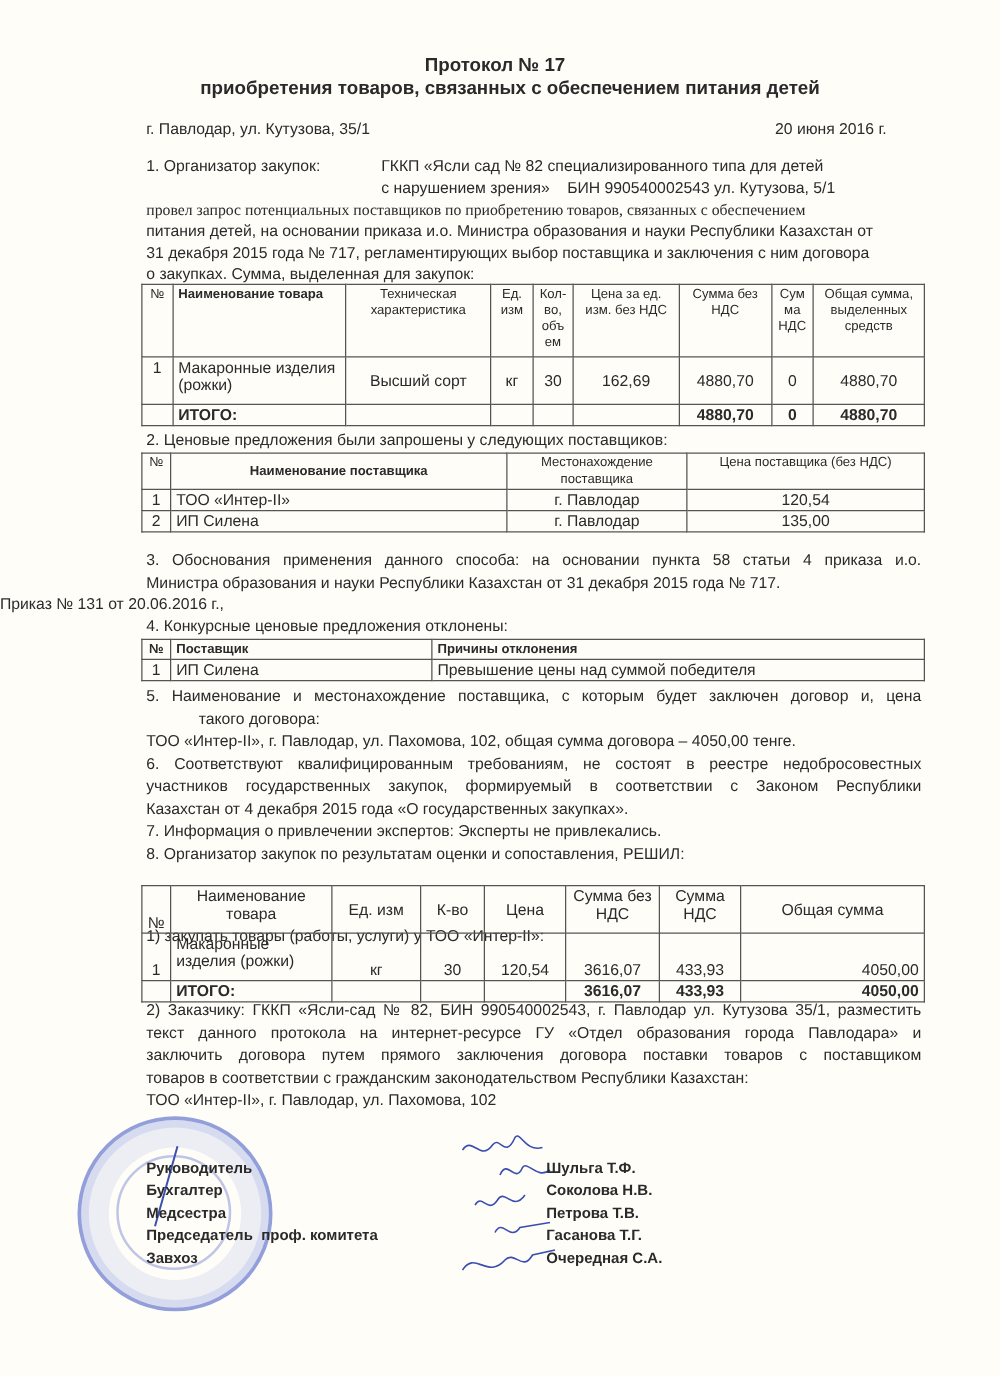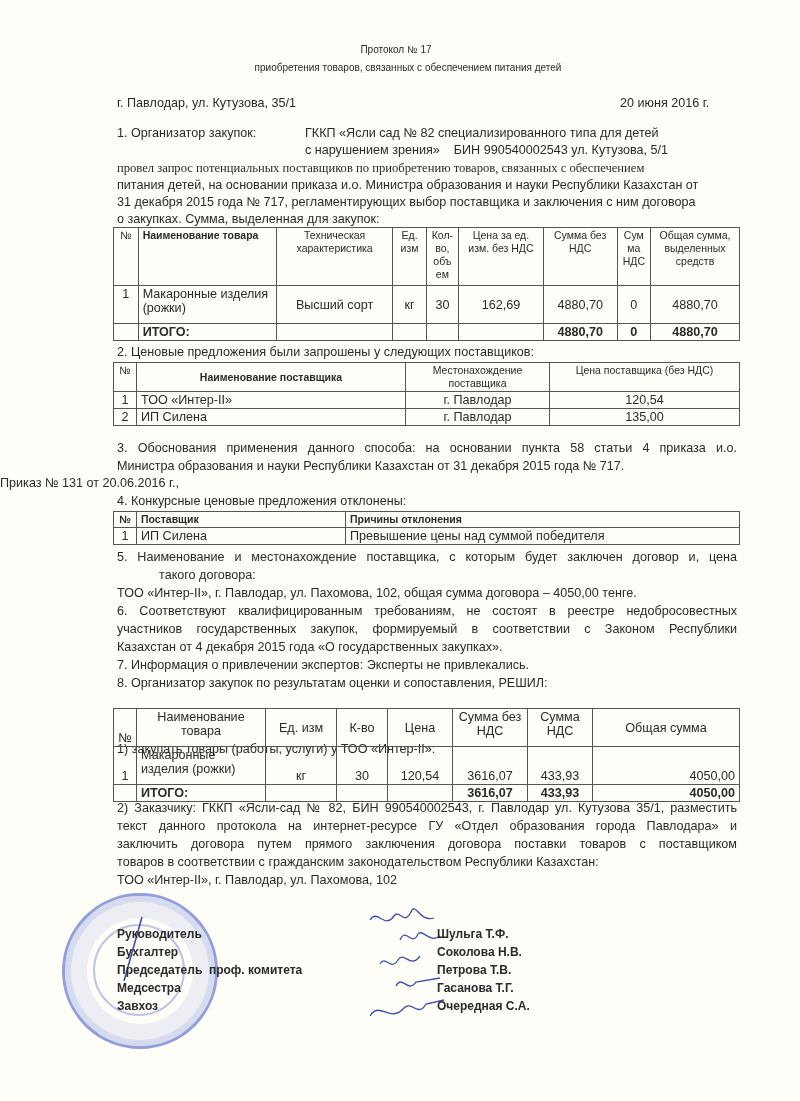--- a/index.html
+++ b/index.html
@@ -6,21 +6,21 @@
   body {
     width: 800px; height: 1101px;
     background: #fffdf8;
     position: relative;
     overflow: hidden;
     font-family: "Liberation Sans", "DejaVu Sans", sans-serif;
     color: #2a2a2a;
     font-size: 12.6px;
   }
   .abs { position: absolute; }
-  .title { left: 0; width: 792px; text-align: center; font-weight: normal; font-size: 10px; }
+  .title { left: 0; width: 792px; text-align: center; font-weight: bold; font-size: 15px; }
   .line { left: 117px; width: 620px; line-height: 17px; white-space: nowrap; }
   .just { text-align: justify; text-align-last: justify; white-space: normal; }
   table { border-collapse: collapse; position: absolute; }
   td, th { border: 1px solid #555; padding: 1px 4px; font-weight: normal; vertical-align: top; }
   .c { text-align: center; }
   .b { font-weight: bold; }
   .small th { font-size: 10.5px; line-height: 13px; }
   .stamp {
     left: 62px; top: 893px; width: 150px; height: 150px;
     border-radius: 50%;
@@ -191,22 +191,22 @@
 <div class="abs stamp">
   <div class="stamp-inner"></div>
 </div>
 <svg class="abs" style="left:120px; top:915px;" width="30" height="70">
   <path d="M22 2 L4 66" stroke="#3a4fb0" stroke-width="1.6" fill="none"></path>
 </svg>
 
 <div class="abs sig-text" style="left:117px; top:925px;">
   <div>Руководитель</div>
   <div>Бухгалтер</div>
+  <div>Медсестра</div>
   <div style="white-space:pre;">Председатель  проф. комитета</div>
-  <div>Медсестра</div>
   <div>Завхоз</div>
 </div>
 
 <svg class="abs sigs" viewBox="0 0 90 130">
   <path d="M10 20 C18 8, 24 30, 34 16 C40 8, 44 28, 52 10 C56 4, 60 22, 74 18" stroke="#3a4fb0" stroke-width="1.3" fill="none"></path>
   <path d="M40 40 C46 26, 52 48, 58 34 C62 28, 70 44, 80 36" stroke="#3a4fb0" stroke-width="1.3" fill="none"></path>
   <path d="M20 64 C26 54, 30 72, 38 60 C44 50, 50 70, 60 56" stroke="#3a4fb0" stroke-width="1.3" fill="none"></path>
   <path d="M36 86 C42 74, 48 94, 56 82 L80 78" stroke="#3a4fb0" stroke-width="1.3" fill="none"></path>
   <path d="M10 116 C20 100, 30 124, 44 108 C52 100, 58 118, 66 104 L84 100" stroke="#3a4fb0" stroke-width="1.3" fill="none"></path>
 </svg>

